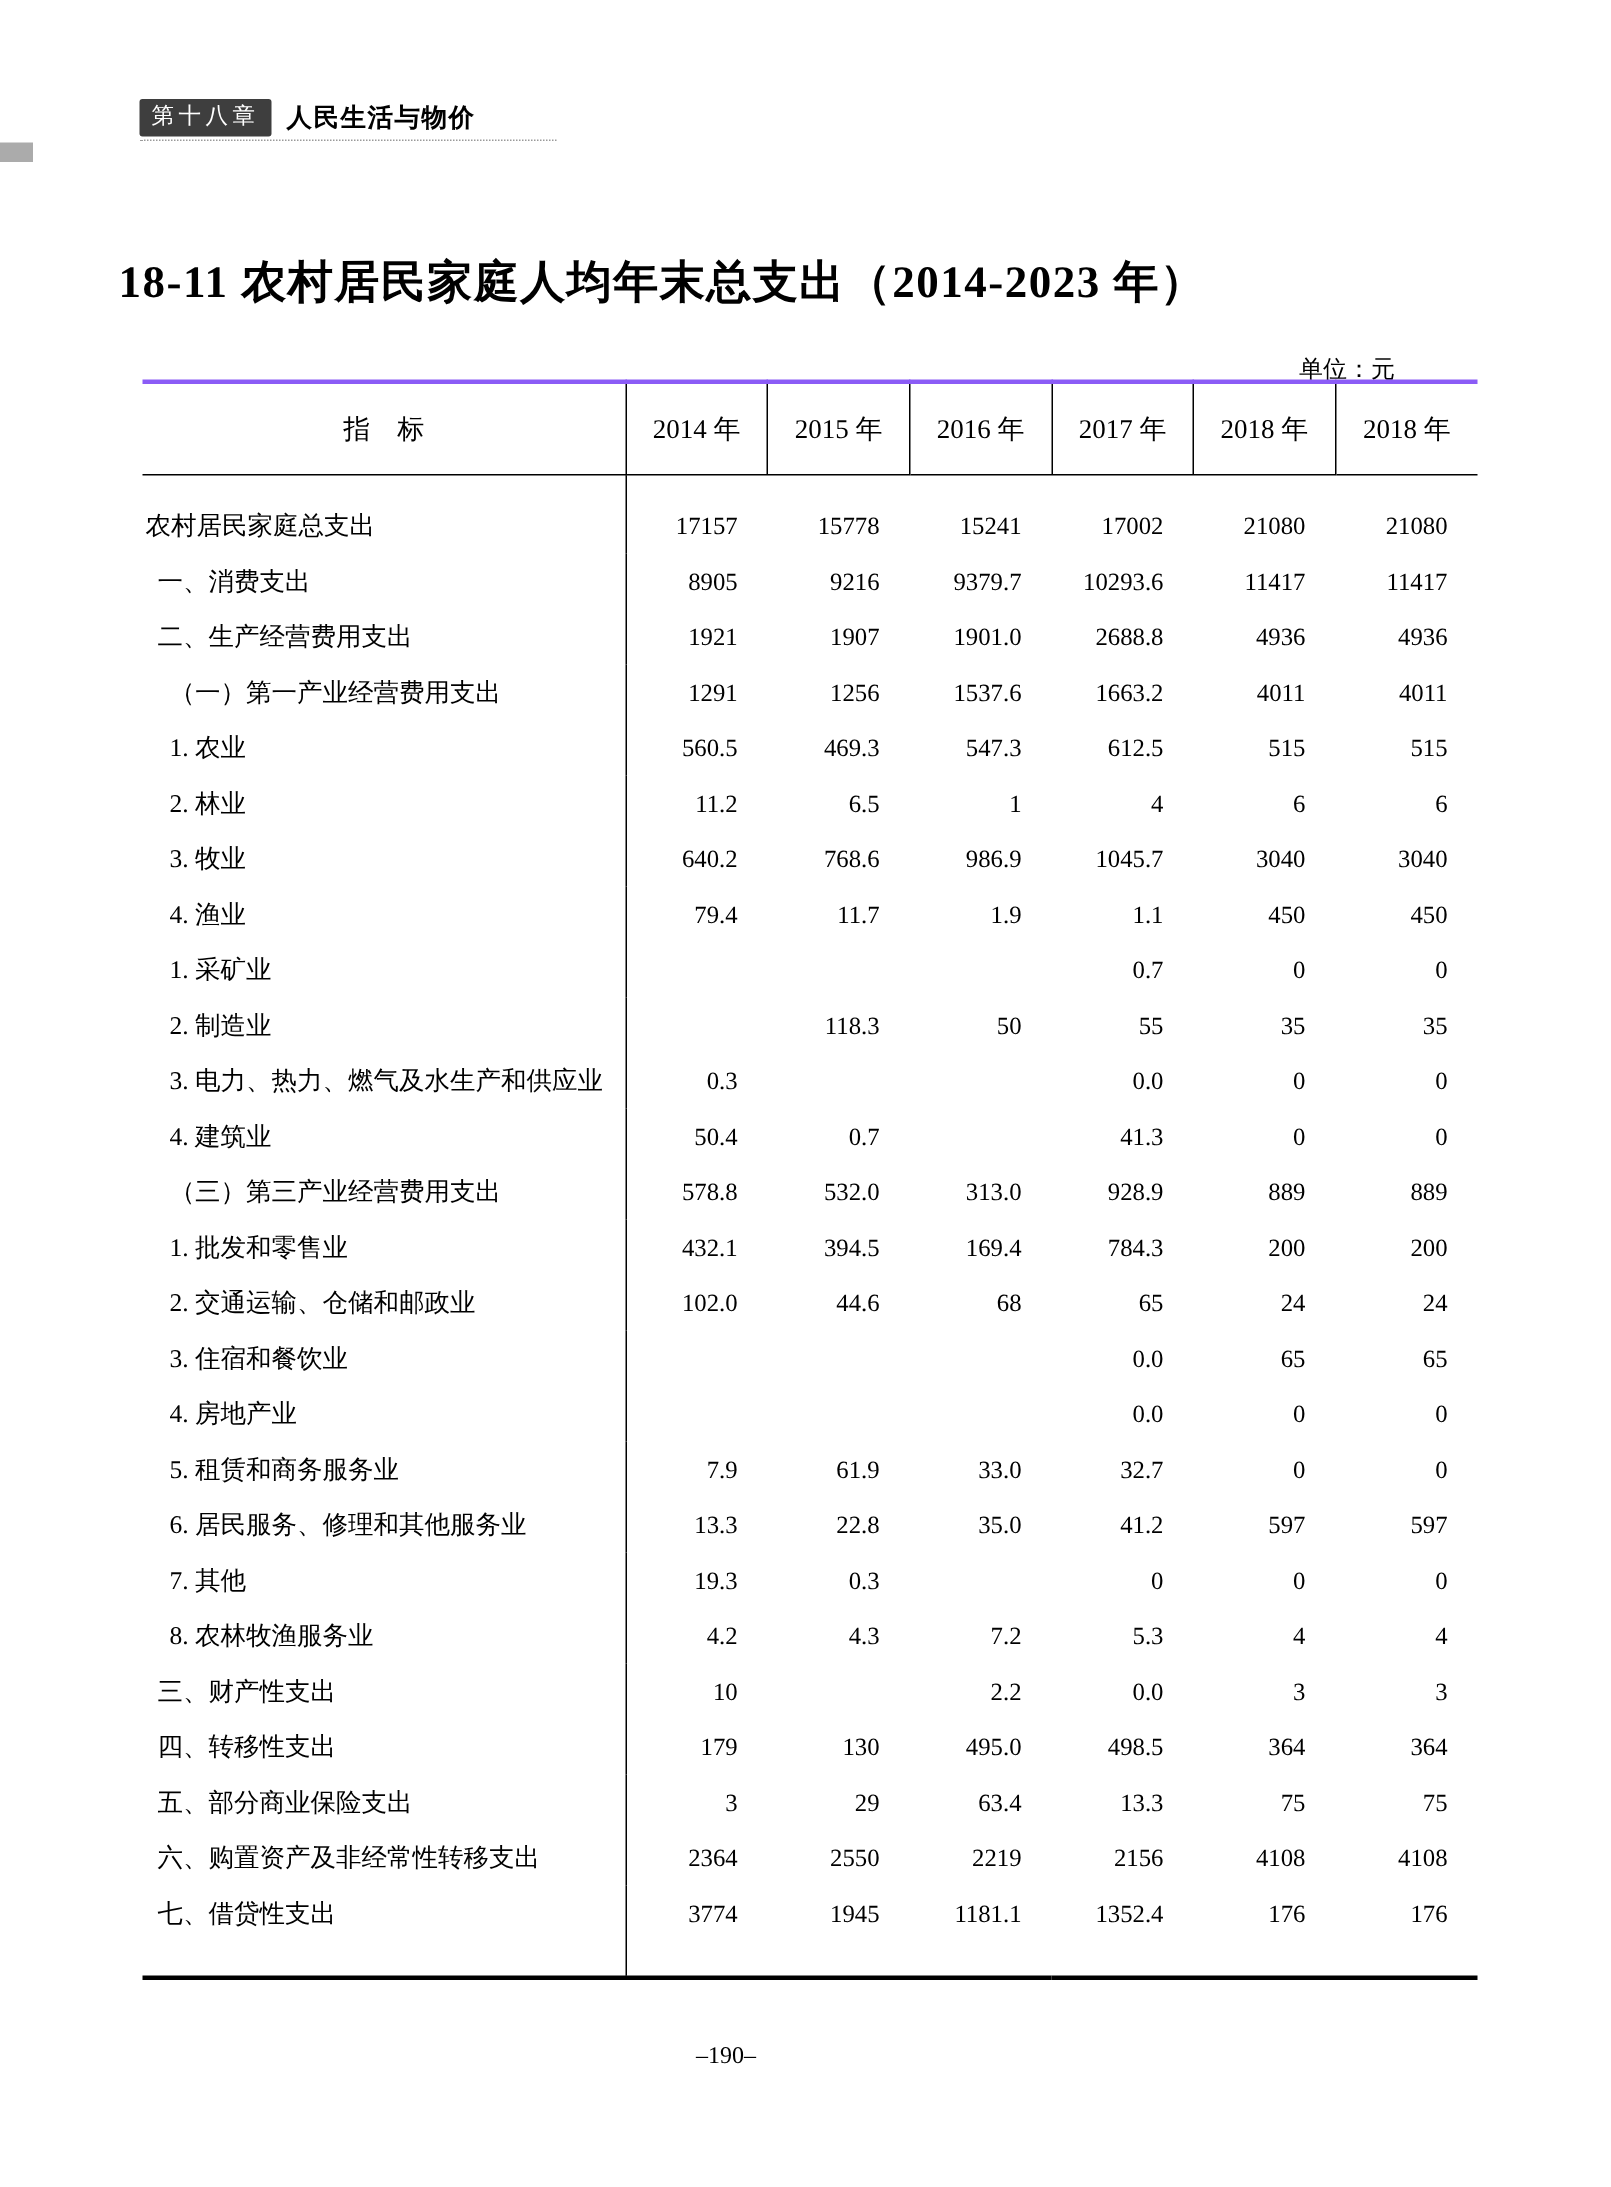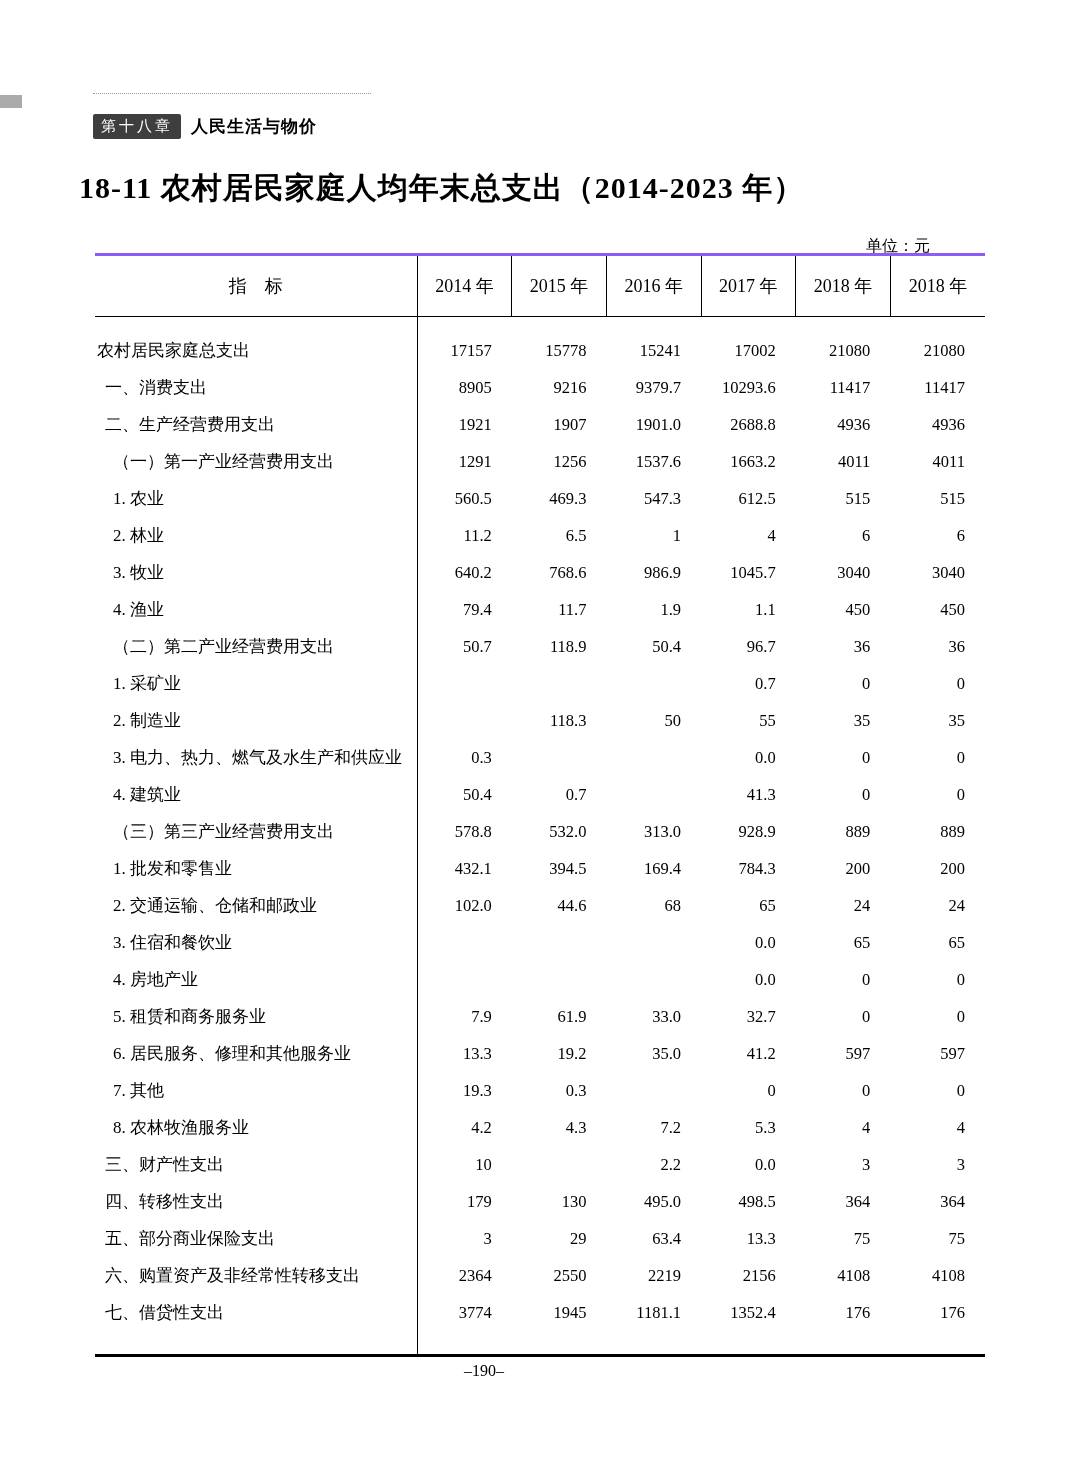--- a/index.html
+++ b/index.html
@@ -8,21 +8,21 @@
     background: #ffffff;
     color: #000;
     font-family: "Liberation Serif", serif;
     position: relative;
     overflow: hidden;
   }
 
   
   .page-header {
     position: absolute; left: 93px; top: 66px;
-    display: flex; align-items: center; gap: 10px; margin-top: 48px;
+    display: flex; align-items: center; gap: 10px;
   }
   .chapter-badge {
     background: #3e3e3e; color: #fff;
     font-size: 15px; line-height: 1;
     padding: 5px 8px; letter-spacing: 3px;
     border-radius: 2px;
   }
   .chapter-title {
     font-family: "Liberation Sans", sans-serif;
     font-weight: bold; font-size: 17px; letter-spacing: 1px;
@@ -189,29 +189,20 @@
       <tr>
         <td class="label indent-2">4. 渔业</td>
         <td class="val">79.4</td>
         <td class="val">11.7</td>
         <td class="val">1.9</td>
         <td class="val">1.1</td>
         <td class="val">450</td>
         <td class="val">450</td>
       </tr>
       <tr>
-        <td class="label indent-2">（二）第二产业经营费用支出</td>
-        <td class="val">50.7</td>
-        <td class="val">118.9</td>
-        <td class="val">50.4</td>
-        <td class="val">96.7</td>
-        <td class="val">36</td>
-        <td class="val">36</td>
-      </tr>
-      <tr>
         <td class="label indent-2">1. 采矿业</td>
         <td class="val"></td>
         <td class="val"></td>
         <td class="val"></td>
         <td class="val">0.7</td>
         <td class="val">0</td>
         <td class="val">0</td>
       </tr>
       <tr>
         <td class="label indent-2">2. 制造业</td>
@@ -290,21 +281,21 @@
         <td class="val">7.9</td>
         <td class="val">61.9</td>
         <td class="val">33.0</td>
         <td class="val">32.7</td>
         <td class="val">0</td>
         <td class="val">0</td>
       </tr>
       <tr>
         <td class="label indent-2">6. 居民服务、修理和其他服务业</td>
         <td class="val">13.3</td>
-        <td class="val">19.2</td>
+        <td class="val">22.8</td>
         <td class="val">35.0</td>
         <td class="val">41.2</td>
         <td class="val">597</td>
         <td class="val">597</td>
       </tr>
       <tr>
         <td class="label indent-2">7. 其他</td>
         <td class="val">19.3</td>
         <td class="val">0.3</td>
         <td class="val"></td>

